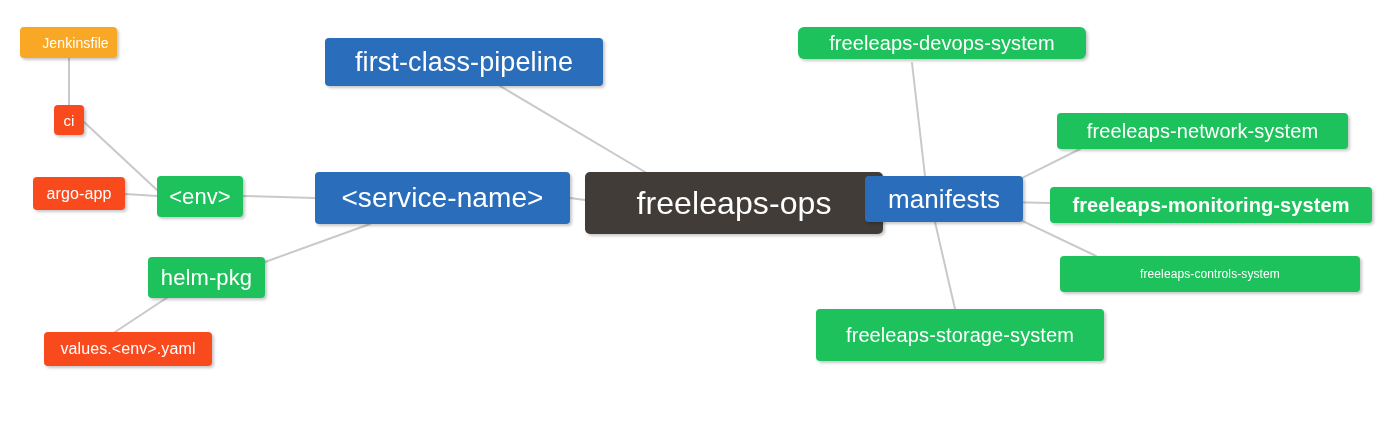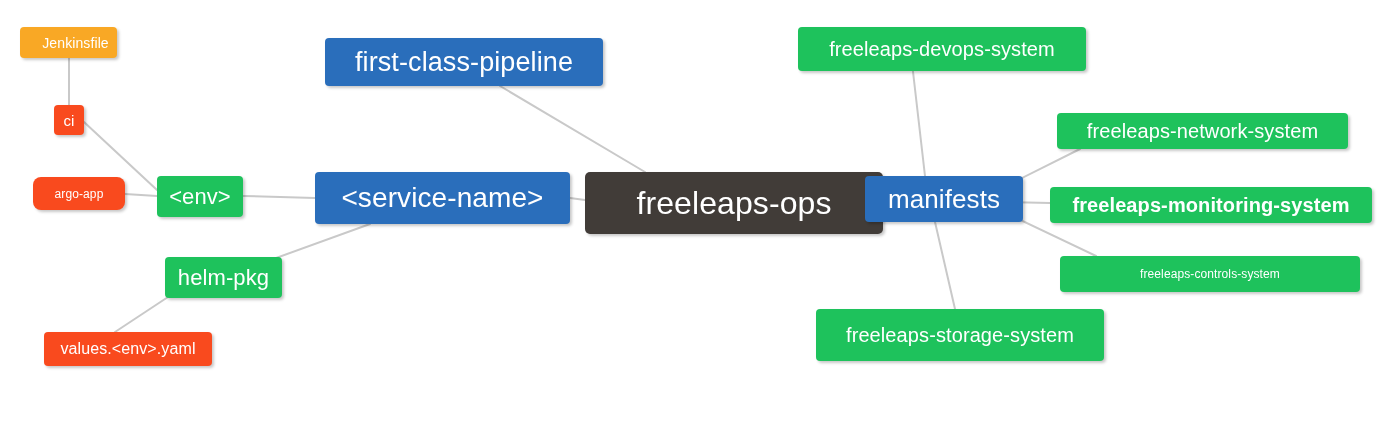--- a/index.html
+++ b/index.html
@@ -65,27 +65,27 @@
       <line x1="843" y1="200" x2="852" y2="200" stroke="#c9c9c9" stroke-width="2" stroke-linecap="round"></line>
       <line x1="925" y1="176" x2="912" y2="63" stroke="#c9c9c9" stroke-width="2" stroke-linecap="round"></line>
       <line x1="1010" y1="184" x2="1080" y2="149" stroke="#c9c9c9" stroke-width="2" stroke-linecap="round"></line>
       <line x1="1010" y1="202" x2="1050" y2="203" stroke="#c9c9c9" stroke-width="2" stroke-linecap="round"></line>
       <line x1="1010" y1="215" x2="1096" y2="256" stroke="#c9c9c9" stroke-width="2" stroke-linecap="round"></line>
       <line x1="935" y1="222" x2="955" y2="309" stroke="#c9c9c9" stroke-width="2" stroke-linecap="round"></line>
     </svg>
   <div id="node-layer">
       <div class="mm-node orange" style="left: 20px; top: 27px; width: 97px; height: 31px; font-size: 14px; padding-left: 24px;">Jenkinsfile</div>
       <div class="mm-node red" style="left: 54px; top: 105px; width: 30px; height: 30px; font-size: 15px;">ci</div>
-      <div class="mm-node red" style="left: 33px; top: 177px; width: 92px; height: 33px; font-size: 12px; border-radius: 8px;">argo-app</div>
+      <div class="mm-node red" style="left: 33px; top: 177px; width: 92px; height: 33px; font-size: 16px;">argo-app</div>
       <div class="mm-node green" style="left: 157px; top: 176px; width: 86px; height: 41px; font-size: 22px;">&lt;env&gt;</div>
-      <div class="mm-node green" style="left: 165px; top: 257px; width: 117px; height: 41px; font-size: 22px;">helm-pkg</div>
+      <div class="mm-node green" style="left: 148px; top: 257px; width: 117px; height: 41px; font-size: 22px;">helm-pkg</div>
       <div class="mm-node red" style="left: 0; top: 332px; width: 168px; height: 34px; font-size: 16px; margin-left: 44px;">values.&lt;env&gt;.yaml</div>
       <div class="mm-node blue" style="left: 325px; top: 38px; width: 278px; height: 48px; font-size: 27px;">first-class-pipeline</div>
       <div class="mm-node blue" style="left: 315px; top: 172px; width: 255px; height: 52px; font-size: 28px; text-align: center;">&lt;service-name&gt;</div>
       <div class="mm-node root" style="left: 585px; top: 172px; width: 298px; height: 62px; font-size: 32px;">freeleaps-ops</div>
       <div class="mm-node blue" style="left: 852px; top: 176px; width: 158px; height: 46px; font-size: 26px; margin-left: 13px;">manifests</div>
-      <div class="mm-node green" style="left: 798px; top: 27px; width: 288px; height: 44px; font-size: 20px;">freeleaps-devops-system</div>
+      <div class="mm-node green" style="left: 798px; top: 27px; width: 288px; height: 32px; font-size: 20px; border-radius: 6px;">freeleaps-devops-system</div>
       <div class="mm-node green" style="left: 1057px; top: 113px; width: 291px; height: 36px; font-size: 20px;">freeleaps-network-system</div>
       <div class="mm-node green" style="left: 1050px; top: 187px; width: 322px; height: 36px; font-size: 20px; font-weight: bold;">freeleaps-monitoring-system</div>
       <div class="mm-node green" style="left: 1060px; top: 256px; width: 300px; height: 36px; font-size: 12px;">freeleaps-controls-system</div>
       <div class="mm-node green" style="left: 816px; top: 309px; width: 288px; height: 52px; font-size: 20px;">freeleaps-storage-system</div>
     </div>
 </div>
 
 </body></html>

